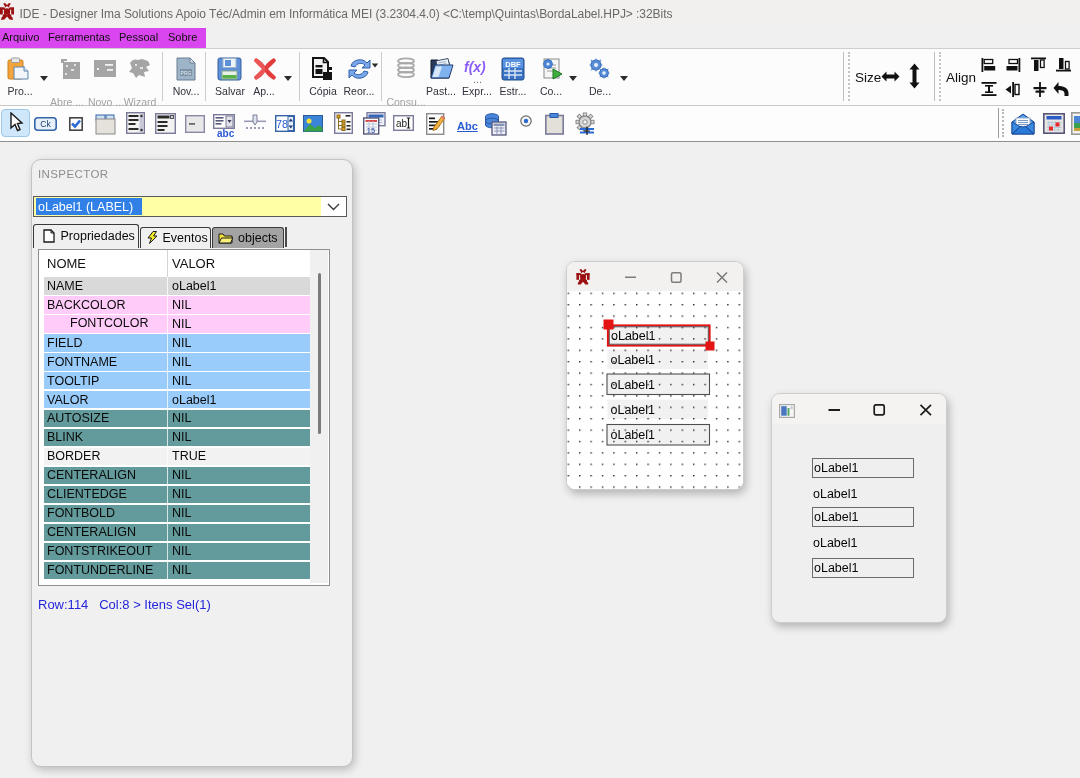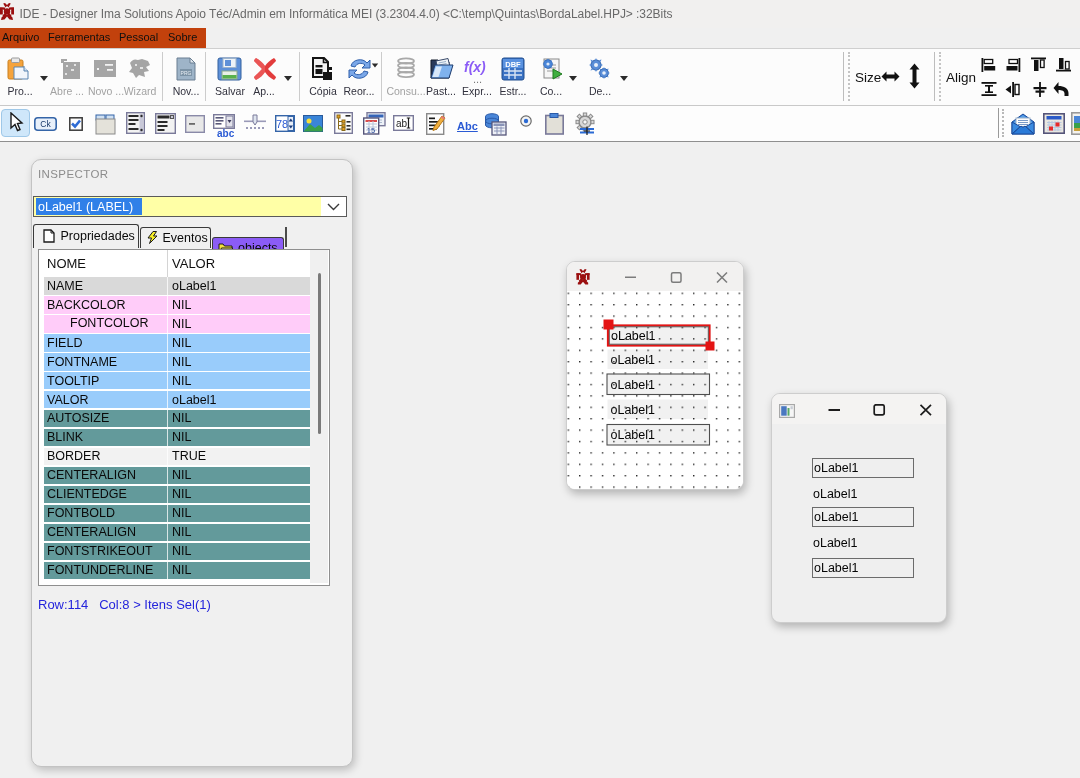--- a/index.html
+++ b/index.html
@@ -1,27 +1,27 @@
 <!DOCTYPE html>
 <html><head>
 <meta charset="utf-8">
 <style>
   html,body{margin:0;padding:0;}
   body{width:1080px;height:778px;overflow:hidden;background:#f0f0f0;
        font-family:"Liberation Sans",sans-serif;position:relative;}
   .abs{position:absolute;}
   #titlebar{left:0;top:0;width:1080px;height:28px;background:#f1f0ef;}
   #titletext{left:19.5px;top:7px;font-size:12px;color:#696969;letter-spacing:-0.05px;white-space:nowrap;}
-  #menubar{left:0;top:28px;width:206px;height:30px;background:#c2410c;}
+  #menubar{left:0;top:28px;width:206px;height:30px;background:#d946ef;}
   .mi{position:absolute;top:3px;font-size:11px;color:#10100f;}
   #tb1{left:0;top:48px;width:1080px;height:56px;background:#fcfcfc;border-top:1px solid #cfcfcf;border-bottom:1px solid #c9c9c9;}
   #tb2{left:0;top:106px;width:1080px;height:35px;background:#fdfdfd;border-bottom:1px solid #8f8f8f;}
   .sep1{position:absolute;top:3px;height:49px;width:1px;background:#cccccc;}
   .tlab{position:absolute;top:36px;font-size:10.5px;color:#31313d;white-space:nowrap;transform:translateX(-50%);}
-  .tlab.dis{color:#a2a2a2;}
+  .tlab.dis{color:#a2a2a2;margin-top:11px;}
   .ticon{position:absolute;top:8px;}
   .darr{position:absolute;width:0;height:0;border-left:4.5px solid transparent;border-right:4.5px solid transparent;border-top:5px solid #2b2b2b;}
   #inspector{left:31px;top:159px;width:320px;height:606px;background:#f0f0f0;
      border:1px solid #c3c3c3;border-radius:10px;box-shadow:2px 3px 8px rgba(0,0,0,0.22);}
   .insp-item{position:absolute;}
   #designer{left:566px;top:261px;width:175.5px;height:226.5px;background:#fff;
      border:1px solid #cdcdcd;border-radius:9px;box-shadow:2px 4px 9px rgba(0,0,0,0.25);overflow:hidden;}
   #preview{left:771px;top:393px;width:173.5px;height:227.5px;background:#efefef;
      border:1px solid #cdcdcd;border-radius:9px;box-shadow:2px 4px 9px rgba(0,0,0,0.25);overflow:hidden;}
 </style>
@@ -403,21 +403,21 @@
         <path d="M8 1 L8 4 L11 4" fill="none" stroke="#1a1a1a"></path>
       </svg>
       <div class="insp-item" style="left:27px;top:4px;font-size:12.5px;color:#0a0a0a;">Propriedades</div>
     </div>
     <div class="insp-item" style="left:107.5px;top:67px;width:69px;height:20px;background:#f0f0f0;border:1px solid #3a3a3a;border-bottom:none;border-radius:3px 3px 0 0;">
       <svg class="insp-item" style="left:5px;top:3px;" width="13" height="13" viewBox="0 0 13 13">
         <path d="M7 0.5 L2 7 L5.5 7 L3.5 12.5 L11 5 L7.5 5 L10.5 0.5 Z" fill="#f8ef28" stroke="#1a1a1a" stroke-width="1"></path>
       </svg>
       <div class="insp-item" style="left:22px;top:3px;font-size:12.5px;color:#0a0a0a;">Eventos</div>
     </div>
-    <div class="insp-item" style="left:180px;top:77px;width:70px;height:20px;background:#8b5cf6;border:1px solid #3a3a3a;border-bottom:none;border-radius:3px 3px 0 0;">
+    <div class="insp-item" style="left:180px;top:67px;width:70px;height:20px;background:#a3a3a3;border:1px solid #3a3a3a;border-bottom:none;border-radius:3px 3px 0 0;">
       <svg class="insp-item" style="left:5px;top:4px;" width="15" height="12" viewBox="0 0 15 12">
         <path d="M1 2 L5 2 L6.5 4 L14 4 L14 11 L1 11 Z" fill="#f5e23a" stroke="#1a1a1a"></path>
         <path d="M1 11 L3.5 6 L14.8 6 L12.5 11 Z" fill="#f8ef7a" stroke="#1a1a1a"></path>
       </svg>
       <div class="insp-item" style="left:25px;top:3px;font-size:12.5px;color:#0a0a0a;">objects</div>
     </div>
     <div class="insp-item" style="left:253px;top:67px;width:2px;height:20px;background:#4a4a4a;"></div>
     <div class="insp-item" id="ptable" style="left:6px;top:89px;width:290px;height:335px;background:#fff;border:1px solid #8f8f8f;z-index:2;">
       <div class="insp-item" style="left:8px;top:6px;font-size:13px;color:#101010;">NOME</div>
       <div class="insp-item" style="left:133px;top:6px;font-size:13px;color:#101010;">VALOR</div>

